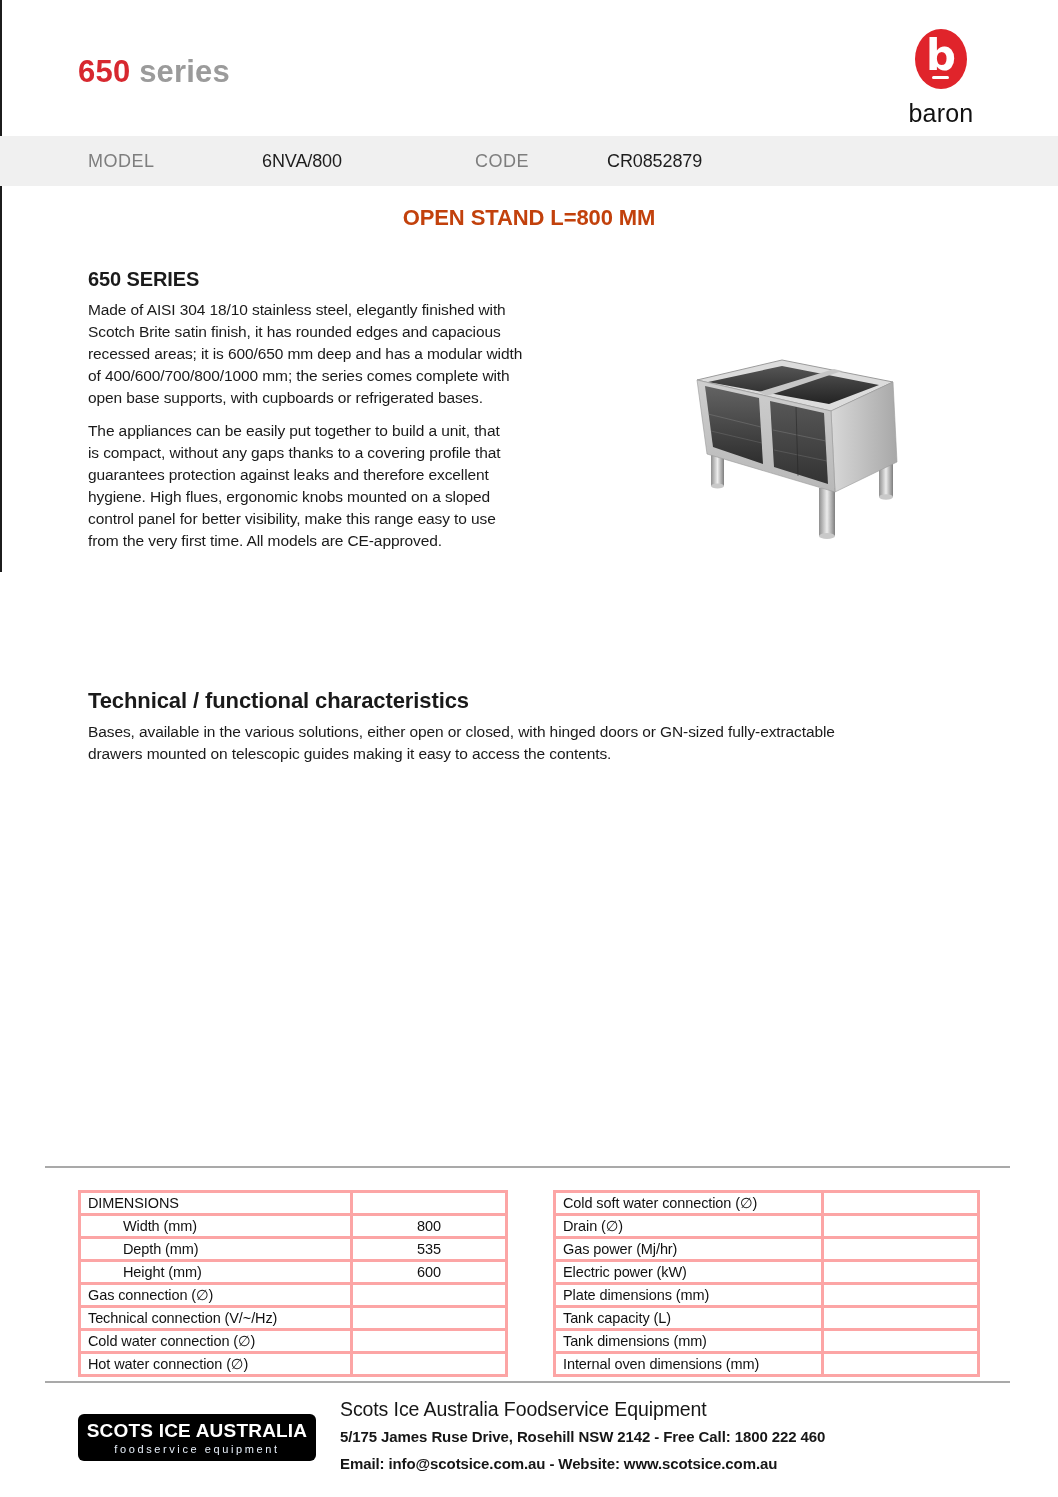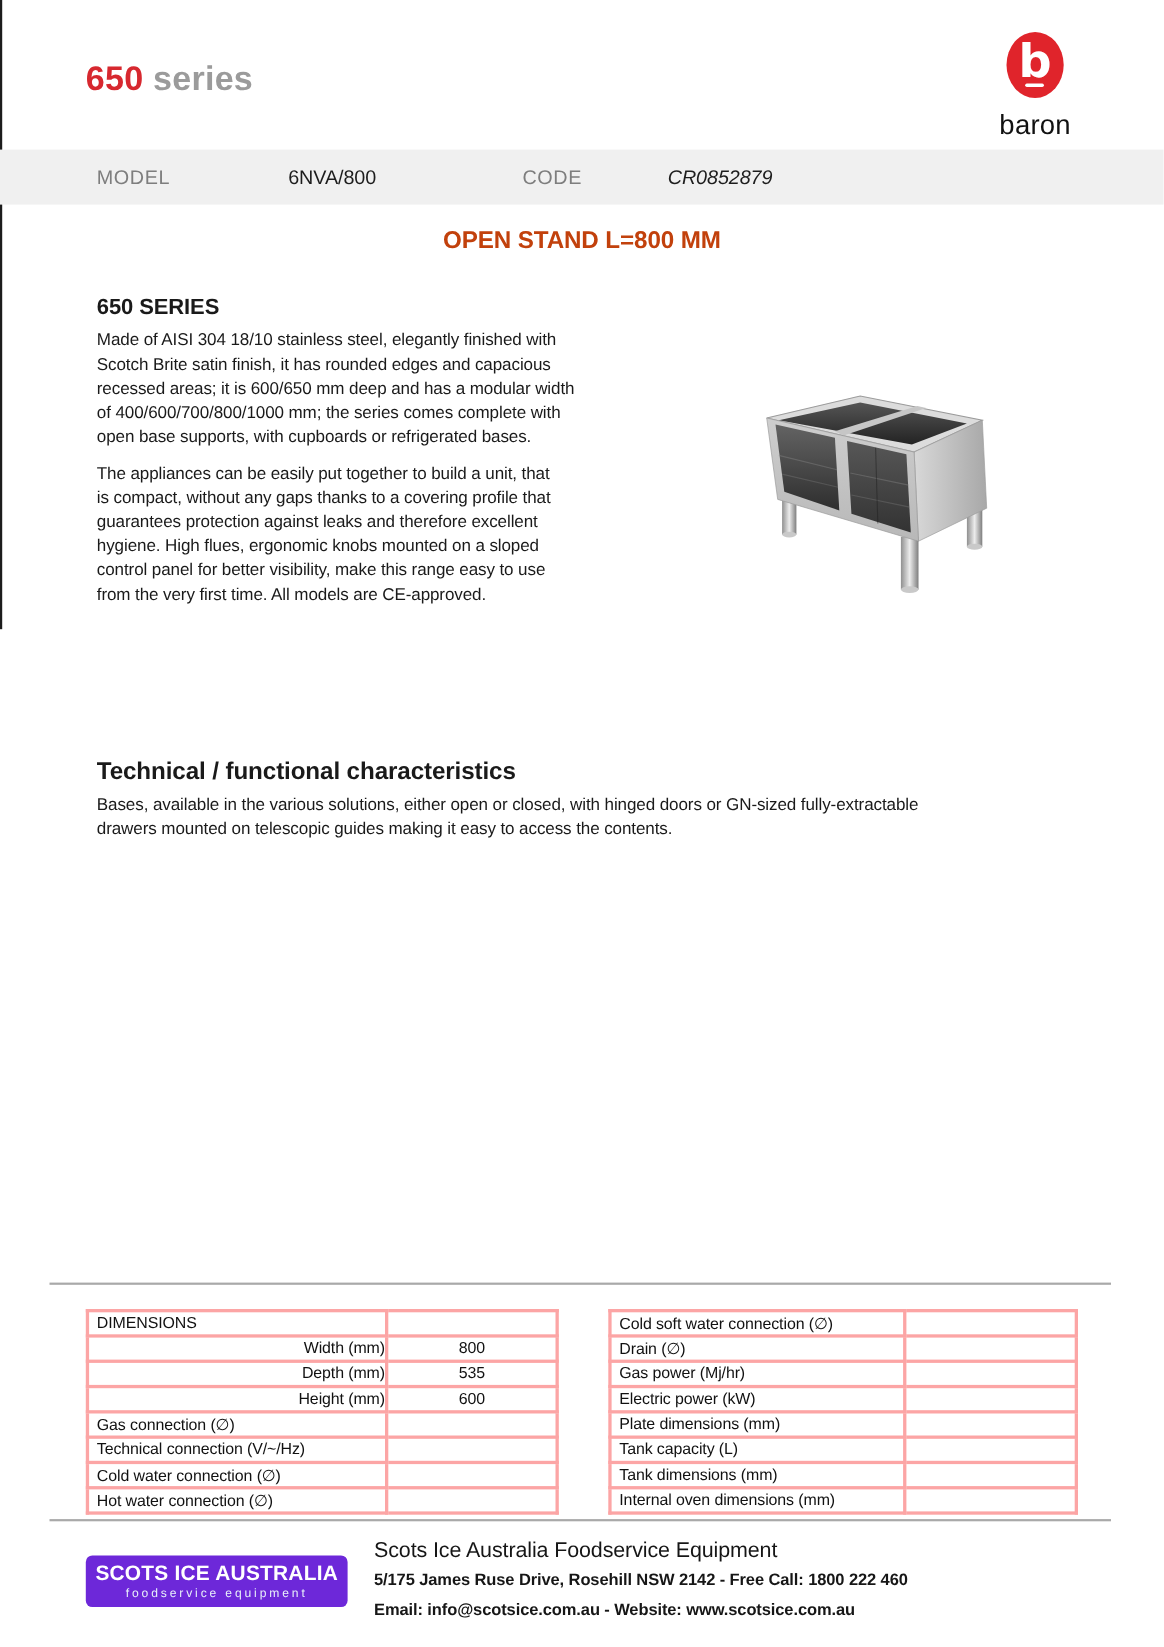--- a/index.html
+++ b/index.html
@@ -16,21 +16,21 @@
   .series-title .word{color:#9b9b9b;}
   .brand{position:absolute;left:903px;top:26px;width:76px;text-align:center;}
   .brand-name{font-size:25px;color:#111;margin-top:-3px;letter-spacing:0.2px;}
 
   
   .model-bar{position:absolute;left:0;top:136px;width:1058px;height:50px;background:#f0f0f0;}
   .model-bar span{position:absolute;top:0;line-height:50px;font-size:18px;}
   .mb-label{color:#7e7e7e;letter-spacing:0.5px;}
   .mb-value{color:#1d1d1d;}
   .pos-model-label{left:88px;}  .pos-model-value{left:222px;margin-left:40px;}
-  .pos-code-label{left:475px;}  .pos-code-value{left:607px;font-style:italic;}
+  .pos-code-label{left:475px;}  .pos-code-value{left:607px;}
 
   .doc-title{position:absolute;left:0;top:205px;width:1058px;margin:0;text-align:center;
     font-size:22px;font-weight:bold;color:#c2410c;}
 
   
   .series-section{position:absolute;left:88px;top:268px;width:502px;}
   .series-section h2{margin:0 0 8px 0;font-size:20px;font-weight:bold;}
   .series-section p{margin:0 0 11px 0;font-size:15.5px;line-height:22px;white-space:pre-line;}
 
   
@@ -47,25 +47,25 @@
   
   .spec-table{position:absolute;top:1190px;border-collapse:collapse;table-layout:fixed;
     border:2px solid #2f2f2f;}
   .spec-table td{border:3px solid #fca5a5;height:20px;font-size:14.5px;color:#111;
     padding:0 0 0 7px;overflow:hidden;white-space:nowrap;}
   .spec-table td.val{text-align:center;padding:0;}
   .left-table{left:78px;width:430px;}
   .left-table td.lab{width:262px;}
   .right-table{left:553px;width:427px;}
   .right-table td.lab{width:258px;}
-  td.indent{padding-left:20px;text-align:right;}
+  td.indent{padding-left:42px;}
 
   
   .footer-logo{position:absolute;left:78px;top:1414px;width:238px;height:47px;
-    background:#6d28d9;border-radius:6px;color:#fff;text-align:center;}
+    background:#000000;border-radius:6px;color:#fff;text-align:center;}
   .fl1{font-size:19px;font-weight:bold;margin-top:6px;letter-spacing:0.2px;}
   .fl2{font-size:11px;letter-spacing:2.6px;margin-top:1px;color:#e8f0fa;}
   .footer-company{position:absolute;left:340px;top:1398px;font-size:19.5px;color:#161616;}
   .footer-address{position:absolute;left:340px;top:1428px;font-size:15px;font-weight:bold;color:#161616;}
   .footer-contact{position:absolute;left:340px;top:1455px;font-size:15px;font-weight:bold;color:#161616;}
 </style>
 </head>
 <body>
 
 <div class="page">

